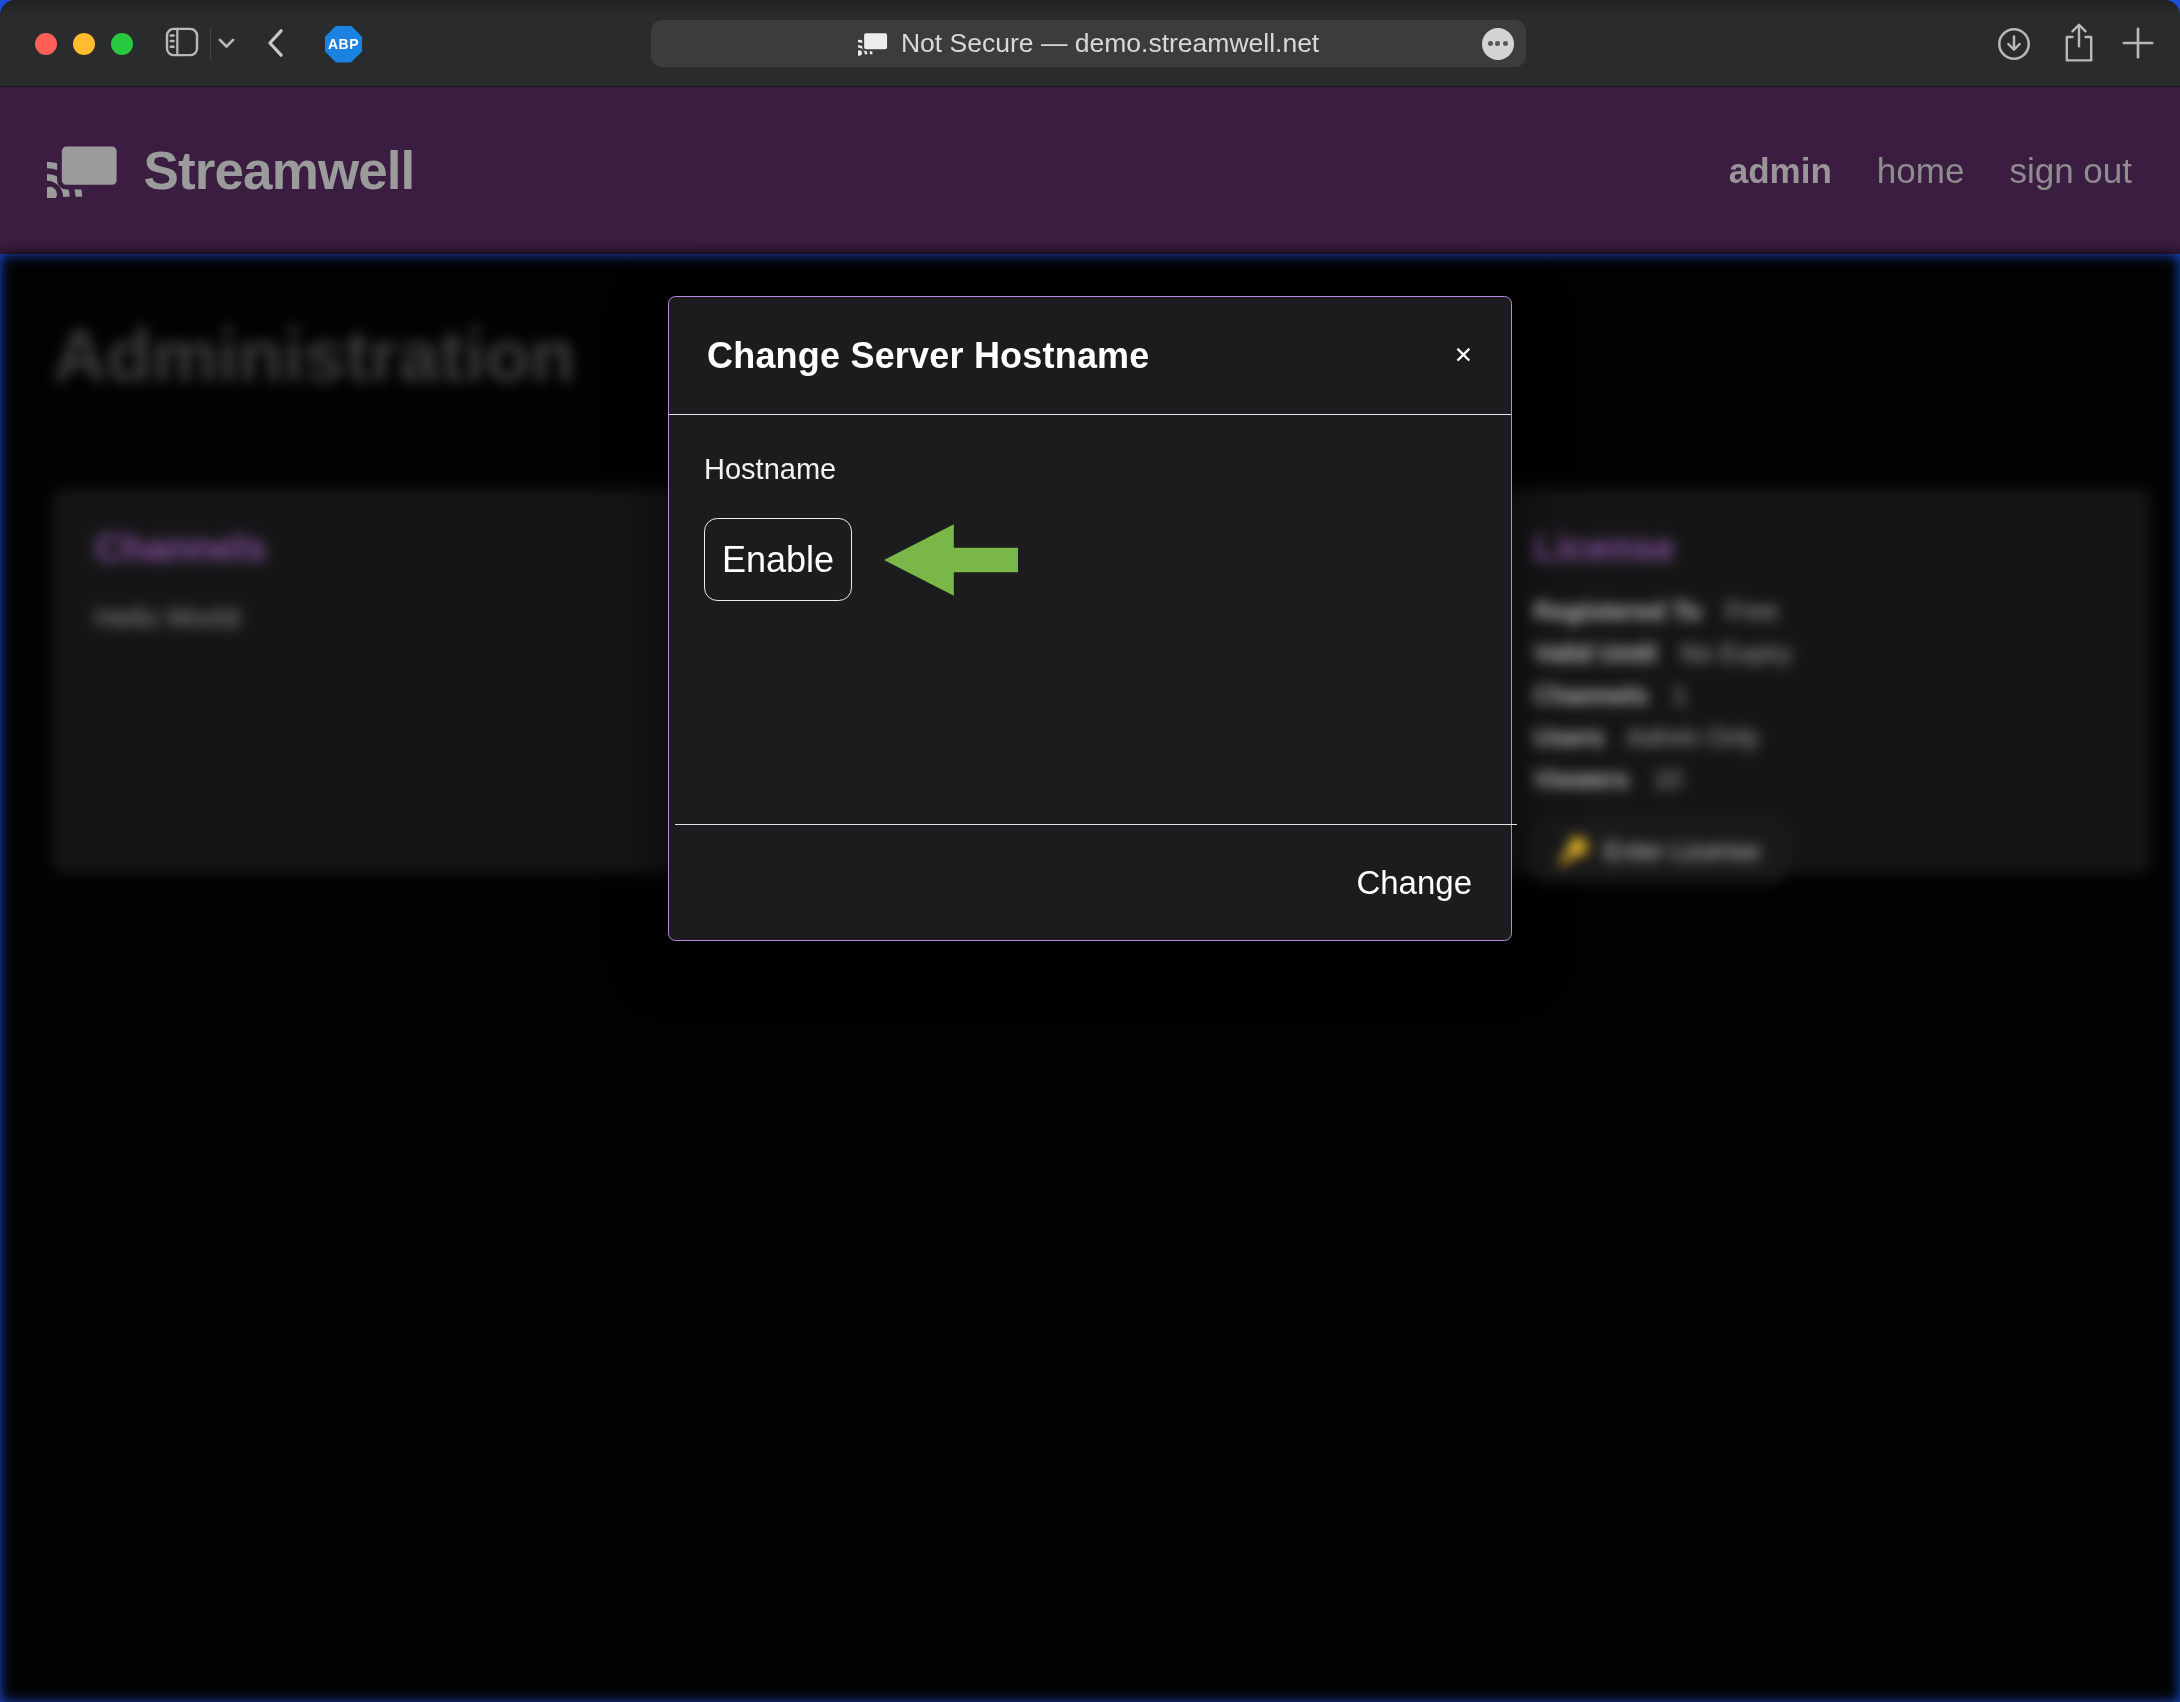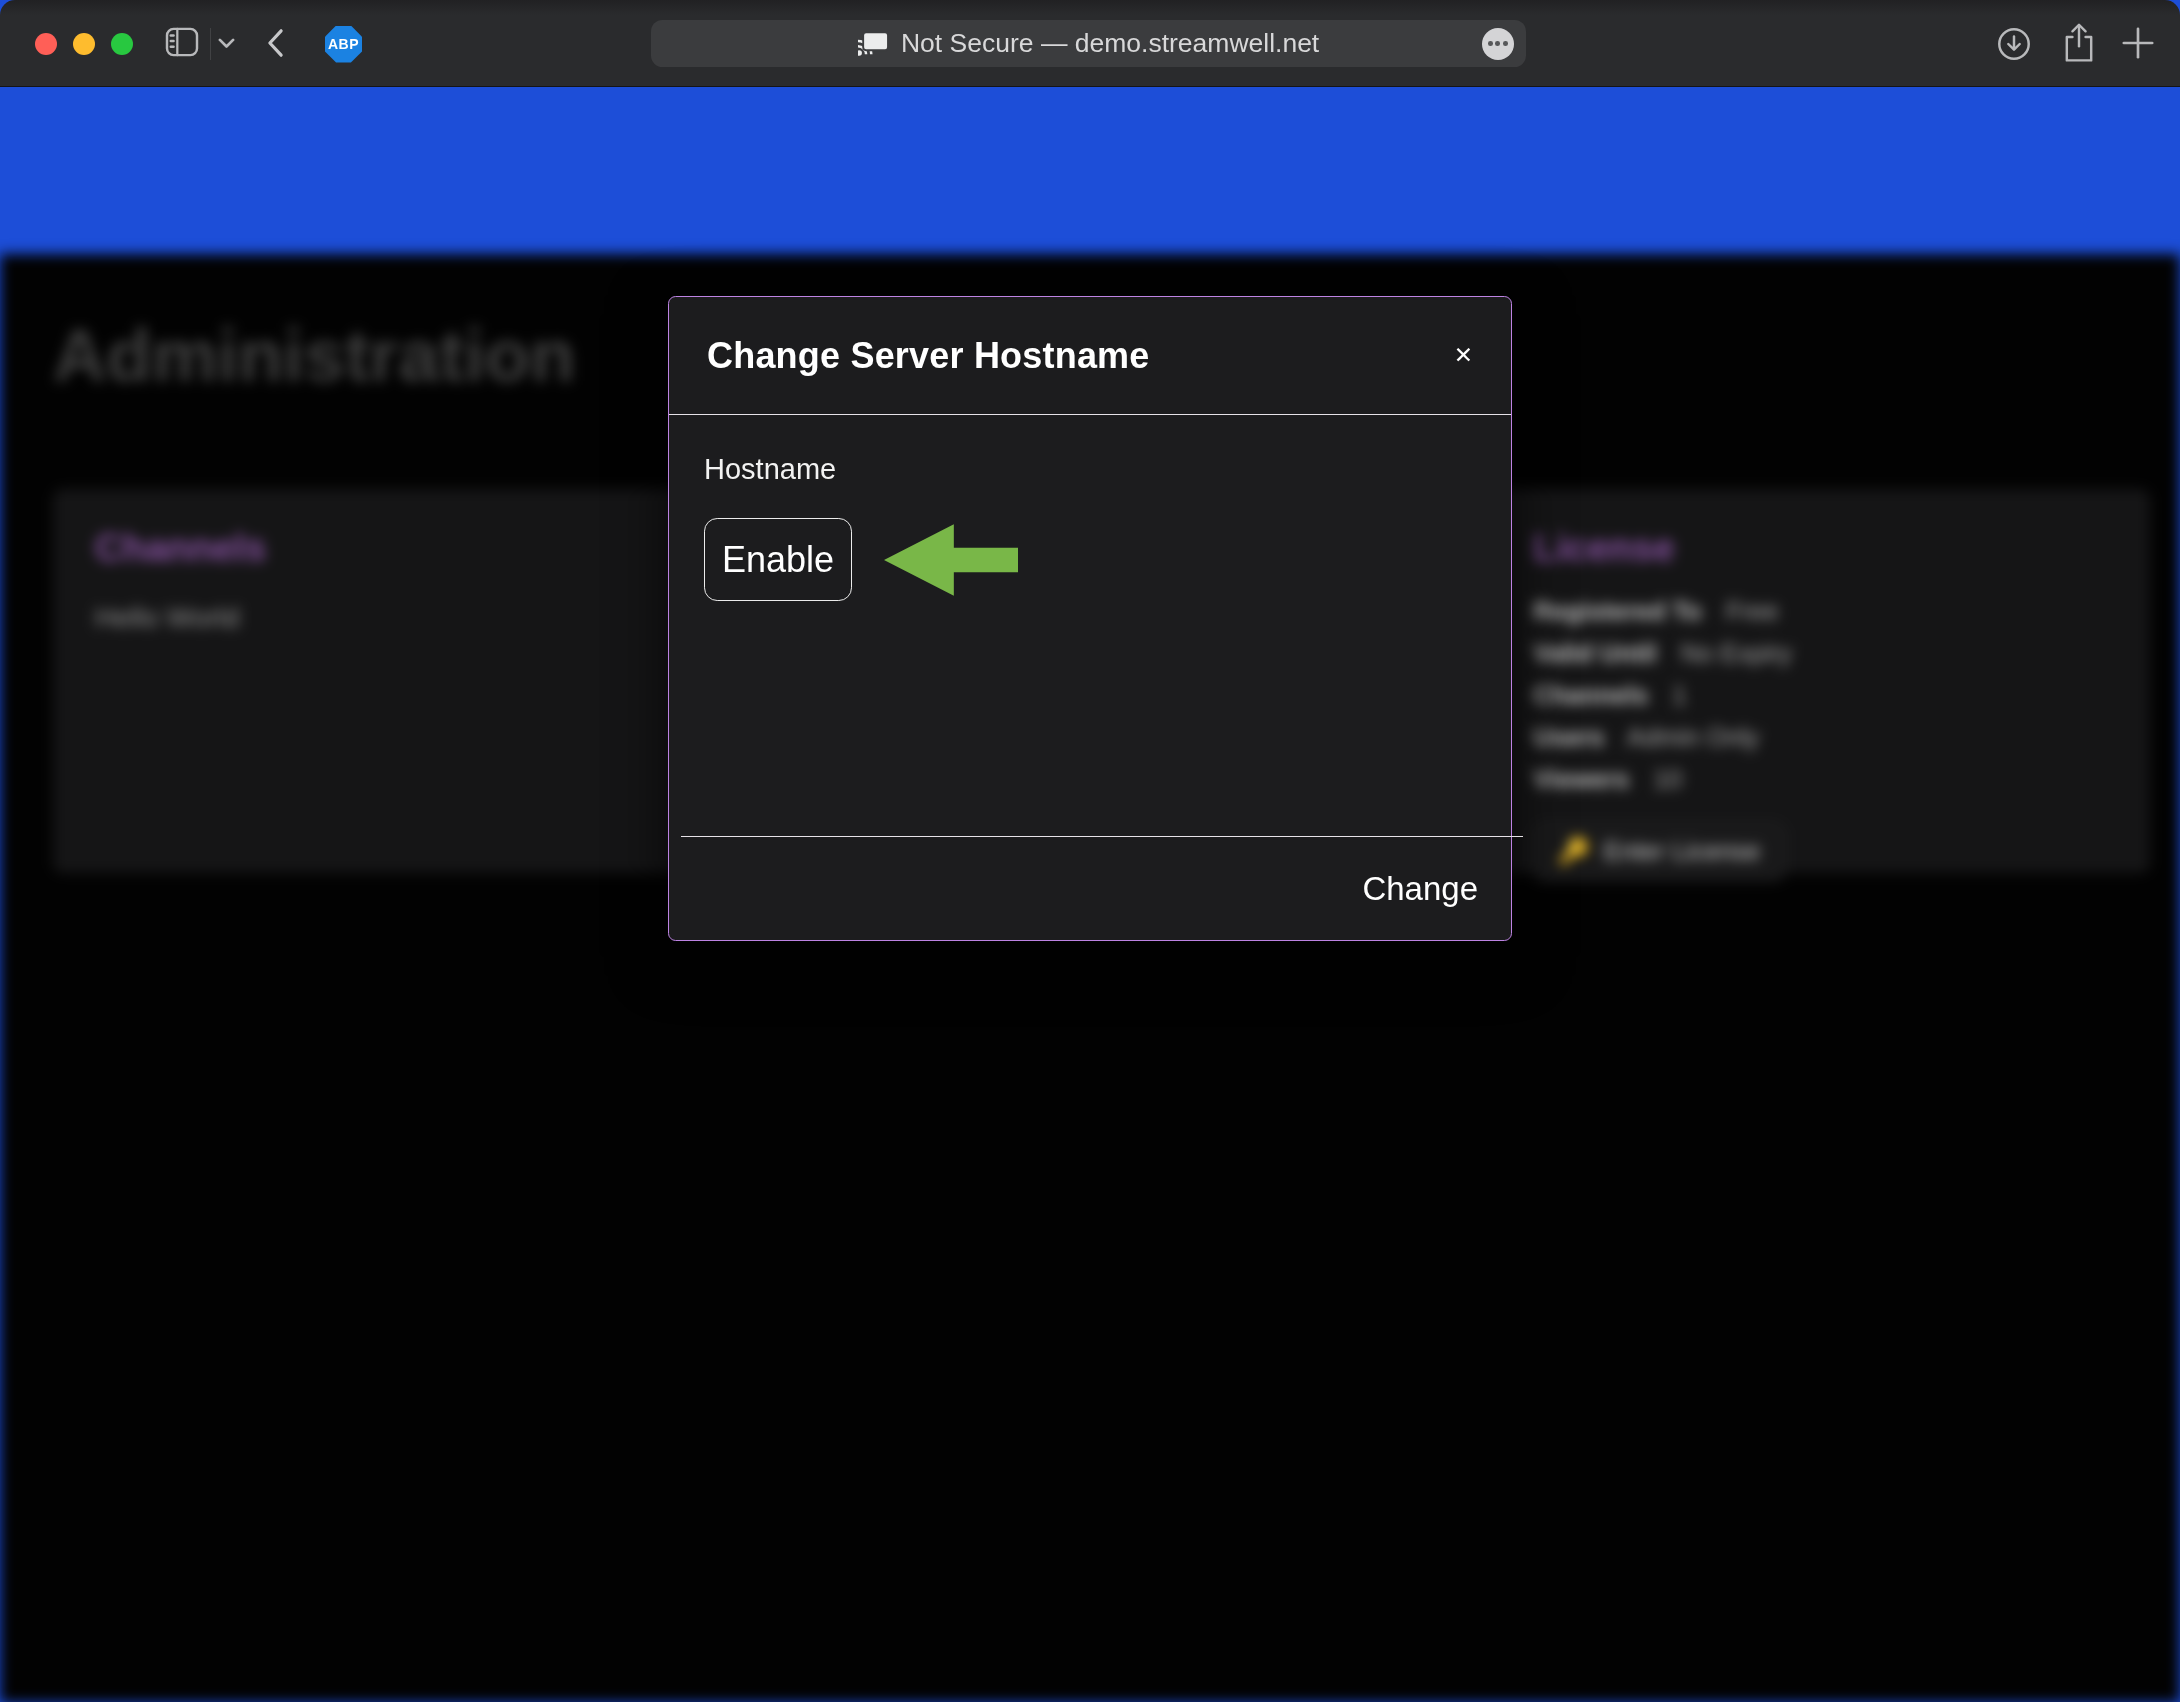--- a/index.html
+++ b/index.html
@@ -64,21 +64,21 @@
   .hostname-box { margin-top:24.6px; height:55px; background:#121214; border:1.9px solid #a2a4a8;
                   border-top-color:#c9cacd; border-radius:9.5px; box-shadow:0 0 0 4.7px #2d5fc4;
                   display:flex; align-items:center; padding:0 15px; }
   .hostname-text { color:#fff; font-size:29px; }
   .caret { display:inline-block; width:2.8px; height:36px; background:#fff; margin-left:1.9px; }
   .https-label { margin-top:57px; color:#f2f2f2; font-size:29px; }
   .enable-row { margin-top:32px; display:flex; align-items:center; }
   .enable-btn { width:148px; height:83px; background:transparent; border:1.9px solid #ececec; border-radius:13.2px;
                 color:#fff; font-size:36px; font-family:"Liberation Sans", sans-serif; cursor:pointer; }
   .arrow { margin-left:32px; }
-  .modal-footer { position:absolute; left:12px; bottom:0; width:100%; height:104px;
+  .modal-footer { position:absolute; left:6px; bottom:0; width:100%; height:116px;
                   border-top:0.9px solid #e6e2e8; display:flex; align-items:center; justify-content:flex-end;
                   padding:0 45px; }
   .change-btn { background:none; border:none; color:#fff; font-size:33px; cursor:pointer;
                 font-family:"Liberation Sans", sans-serif; }
 </style>
 </head>
 <body>
 
 <div class="screen">
 
@@ -144,20 +144,36 @@
       </svg>
     </div>
     <div class="chrome-icon" style="left:2120px; top:24.6px;">
       <svg width="36" height="36" viewBox="0 0 38 38">
         <line x1="19" y1="4" x2="19" y2="34" class="icon-stroke" stroke-width="2.8"></line>
         <line x1="4" y1="19" x2="34" y2="19" class="icon-stroke" stroke-width="2.8"></line>
       </svg>
     </div>
   </div>
 
+  <div class="appheader">
+    <div class="brand">
+      <svg width="72" height="55" viewBox="0 0 26 19">
+        <path d="M0 12 A7 7 0 0 1 7 19" fill="none" stroke="#9b9b9b" stroke-width="2.4"></path>
+        <path d="M0 7.5 A11.5 11.5 0 0 1 11.5 19" fill="none" stroke="#9b9b9b" stroke-width="2.4"></path>
+        <circle cx="1" cy="18" r="2.6" fill="#9b9b9b"></circle>
+        <rect x="4.5" y="0" width="21.5" height="15.5" rx="2.5" fill="#9b9b9b" stroke="#3a1d40" stroke-width="1.7"></rect>
+      </svg>
+      <span class="brand-text">Streamwell</span>
+    </div>
+    <nav class="nav">
+      <a href="#" class="active">admin</a>
+      <a href="#">home</a>
+      <a href="#">sign out</a>
+    </nav>
+  </div>
 
   <div class="main">
     <div class="page-title">Administration</div>
 
     <div class="card card-channels">
       <h2>Channels</h2>
       <div class="channel-item">Hello World</div>
     </div>
 
     <div class="card card-license">

